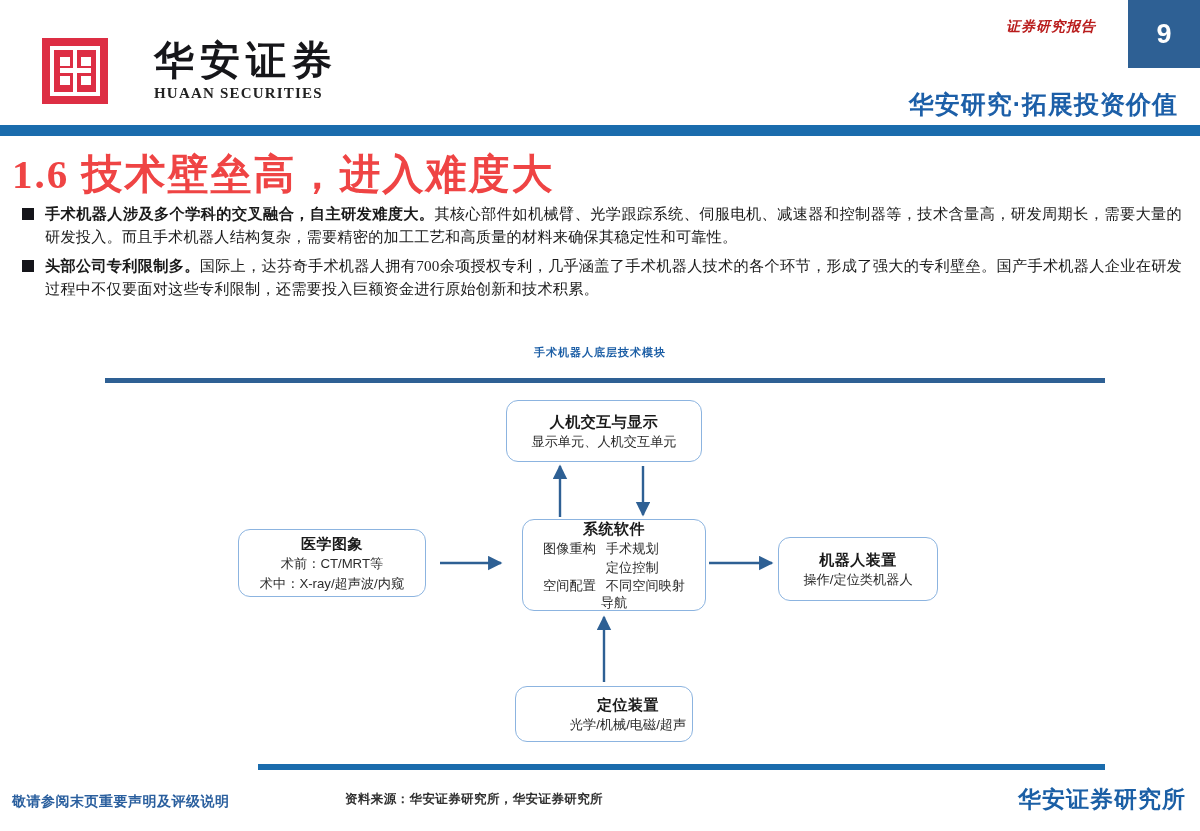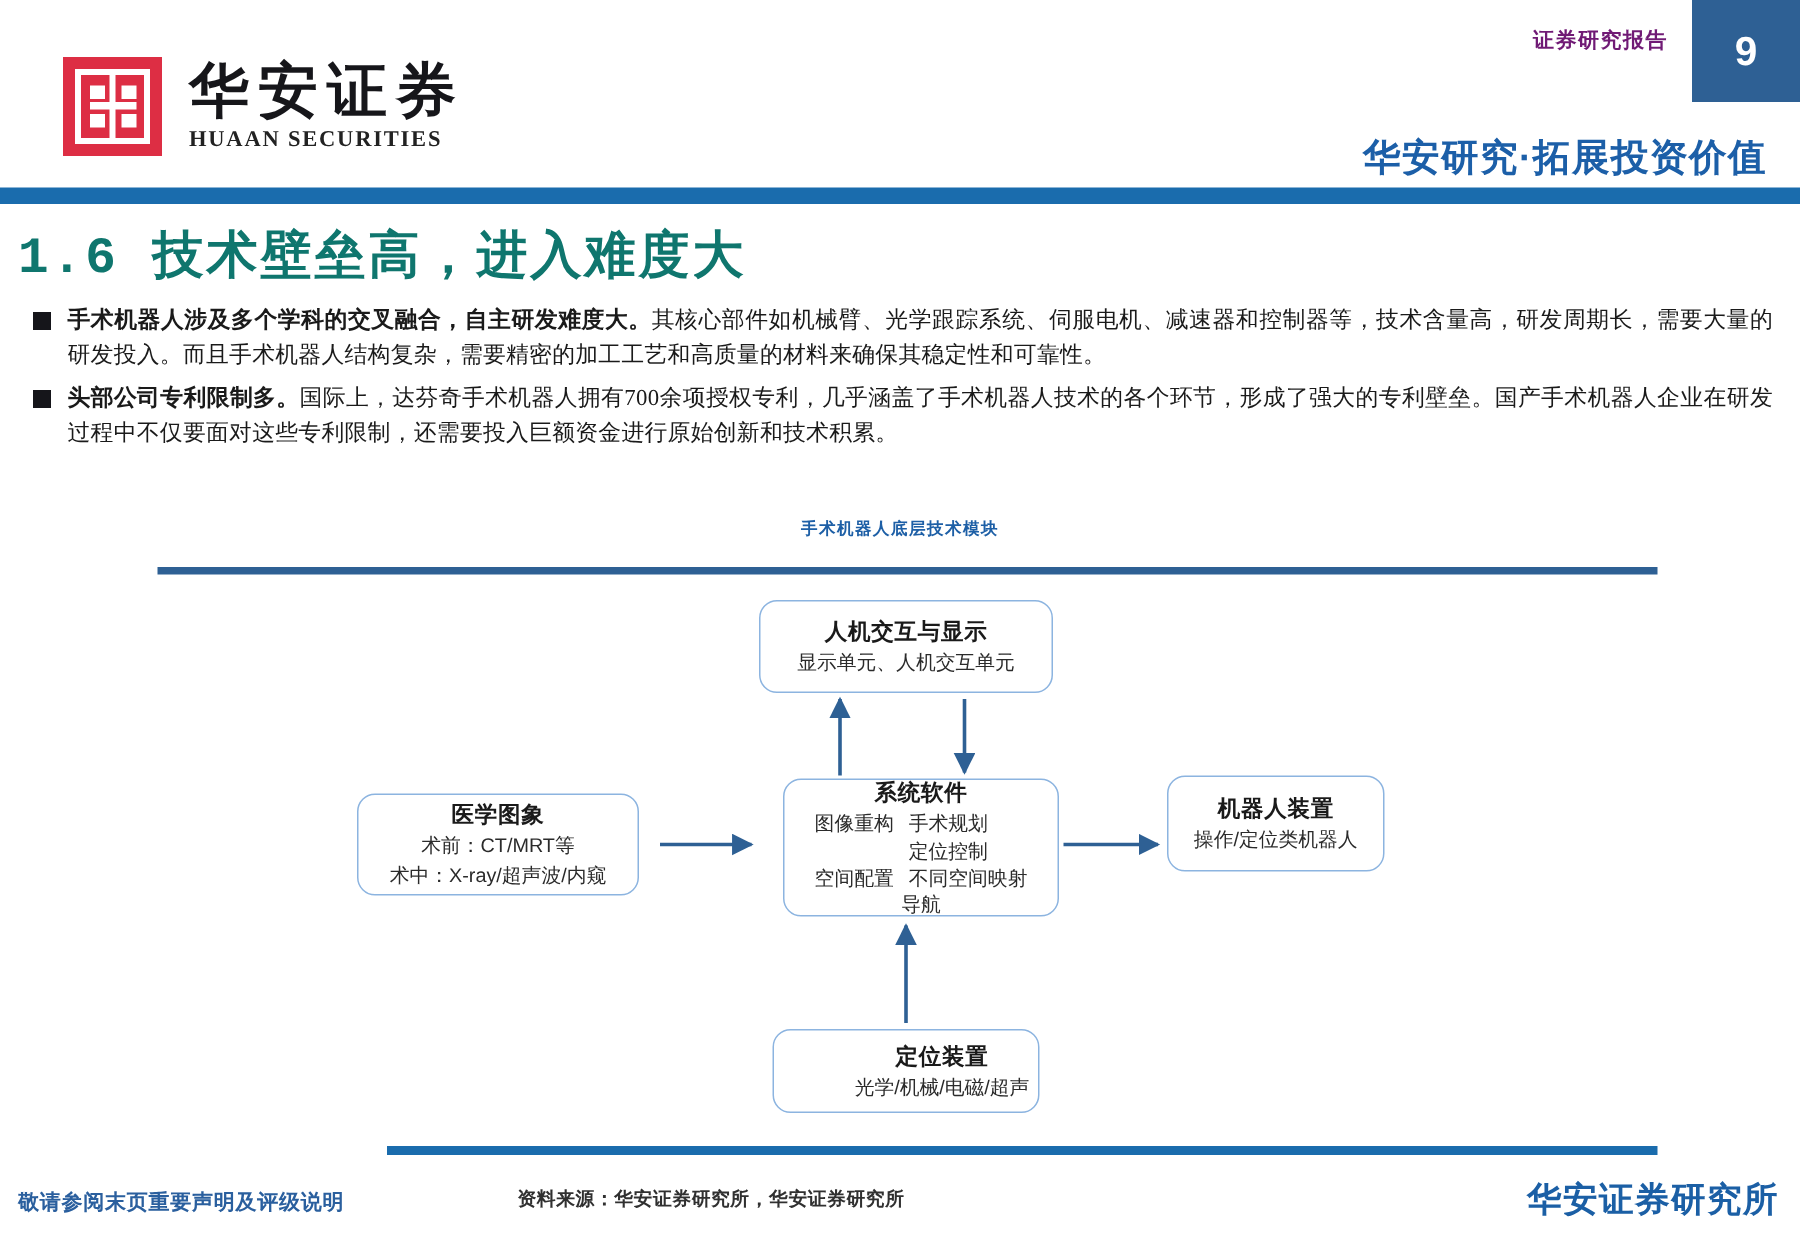--- a/index.html
+++ b/index.html
@@ -6,37 +6,37 @@
   html, body {
     width: 1200px; height: 831px;
     background: #ffffff;
     font-family: "Liberation Serif", "DejaVu Serif", serif;
     overflow: hidden;
   }
   .page { position: relative; width: 1200px; height: 831px; background: #fff; }
 
   
   .hdr-label {
-    position: absolute; top: 18px; right: 88px;
-    font-size: 14px; color: #701a75; letter-spacing: 1px;
-    font-family: "Liberation Serif", serif; font-weight: 700;
+    position: absolute; top: 18px; right: 104px;
+    font-size: 14px; color: #b91c1c; letter-spacing: 1px;
+    font-family: "Liberation Serif", serif; font-weight: 700; font-style: italic;
   }
   .page-num-box {
     position: absolute; top: 0; right: 0;
     width: 72px; height: 68px;
     background: #2e6094;
     display: flex; align-items: center; justify-content: center;
   }
   .page-num-box span {
     color: #ffffff; font-size: 27px; font-weight: 700;
     font-family: "Liberation Sans", sans-serif;
   }
 
   
-  .logo-wrap { position: absolute; left: 42px; top: 38px; display: flex; align-items: center; }
+  .logo-wrap { position: absolute; left: 42px; top: 38px; display: flex; align-items: center; gap: 28px; }
   .logo-mark {
     width: 66px; height: 66px; background: #dd2e44;
     position: relative; flex: none;
   }
   .logo-mark i { position: absolute; background: #ffffff; display: block; }
   .lm1 { left: 8px;  top: 8px;  width: 50px; height: 4px; }
   .lm2 { left: 8px;  top: 54px; width: 50px; height: 4px; }
   .lm3 { left: 8px;  top: 8px;  width: 4px;  height: 50px; }
   .lm4 { left: 54px; top: 8px;  width: 4px;  height: 50px; }
   .lm5 { left: 31px; top: 8px;  width: 4px;  height: 50px; }
@@ -61,22 +61,22 @@
     letter-spacing: 1px; font-family: "Liberation Sans", sans-serif;
   }
   .hdr-bar {
     position: absolute; left: 0; top: 125px; width: 1200px; height: 11px;
     background: #1a6cad;
   }
 
   
   .slide-title {
     position: absolute; left: 12px; top: 147px;
-    font-size: 34px; font-weight: 700; color: #0f766e;
-    font-family: Liberation Mono, monospace; letter-spacing: 2px;
+    font-size: 41px; font-weight: 700; color: #ef4444;
+    font-family: Liberation Serif, serif; letter-spacing: 2px;
   }
 
   
   .bullets { position: absolute; left: 22px; top: 202px; width: 1160px; }
   .bullet { display: flex; margin-bottom: 6px; }
   .bullet-mark {
     flex: none; width: 12px; height: 12px; background: #15151a;
     margin-top: 6px; margin-right: 11px;
   }
   .bullet-body {
@@ -113,21 +113,21 @@
     font-size: 15px; font-weight: 700; color: #1a1a1a; line-height: 1.3;
     letter-spacing: .5px;
   }
   .node .n-sub {
     font-size: 13.2px; color: #2b2b2b; line-height: 1.32; margin-top: 2px;
   }
 
   #node-hmi      { left: 506px; top: 17px;  width: 196px; height: 62px; }
   #node-imaging  { left: 238px; top: 146px; width: 188px; height: 68px; }
   #node-software { left: 522px; top: 136px; width: 184px; height: 92px; }
-  #node-robot    { left: 778px; top: 134px; width: 145px; height: 64px; }
+  #node-robot    { left: 778px; top: 154px; width: 160px; height: 64px; }
   #node-position { left: 515px; top: 303px; width: 178px; height: 56px; padding-left: 48px; }
 
   .sw-grid {
     display: grid; grid-template-columns: auto auto; column-gap: 10px;
     row-gap: 1px; font-size: 13.2px; color: #2b2b2b; line-height: 1.3;
     margin-top: 2px;
   }
   .sw-grid span { white-space: nowrap; }
   .sw-nav { font-size: 13.2px; color: #2b2b2b; line-height: 1.3; }
 

